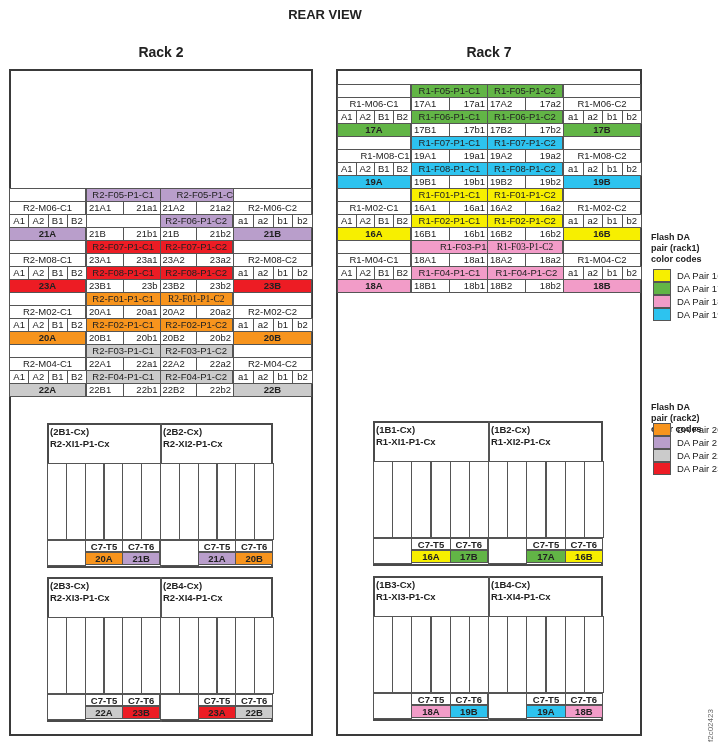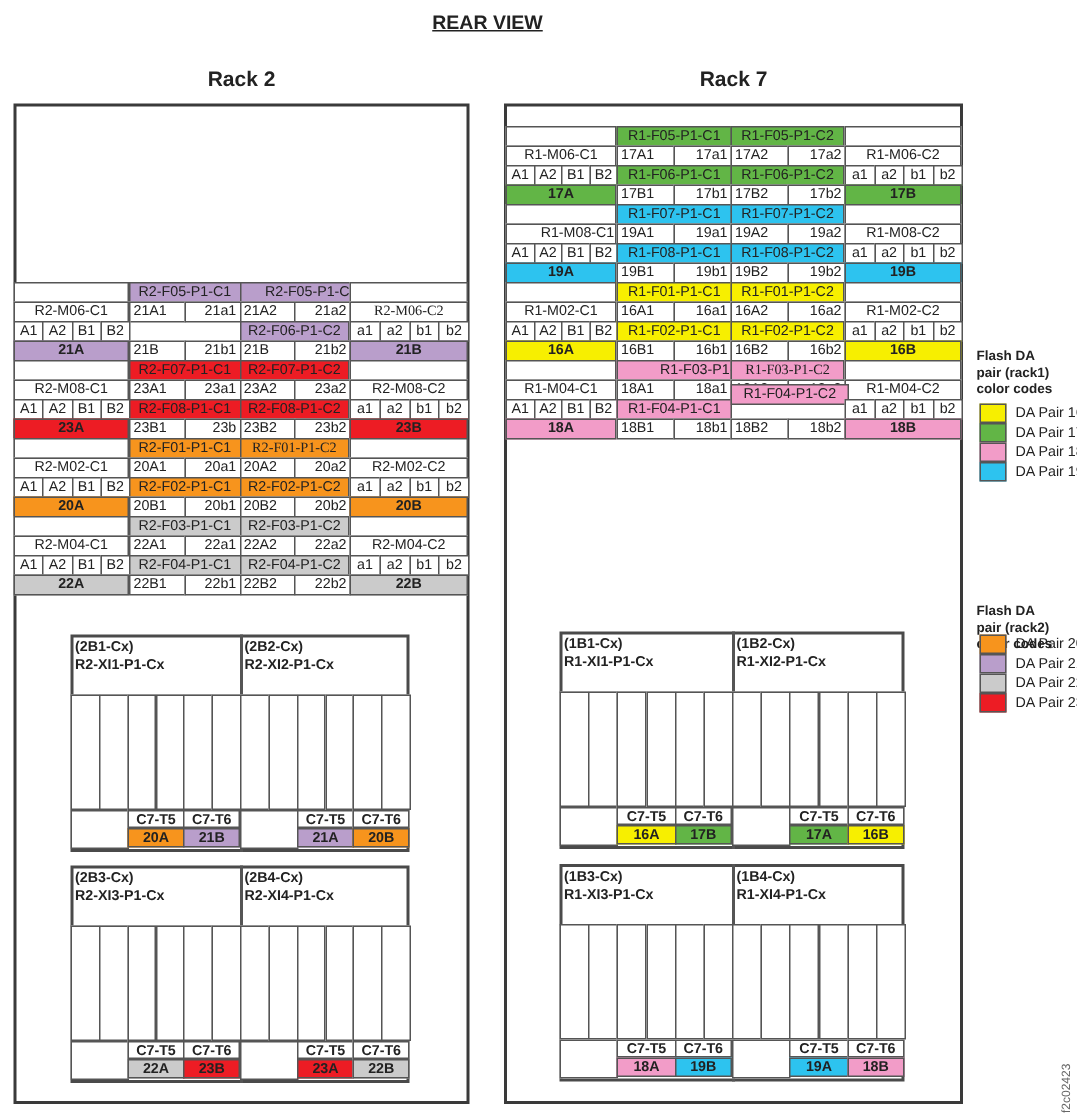--- a/index.html
+++ b/index.html
@@ -19,39 +19,39 @@
   .phead { position:absolute; font-size:9.5px; font-weight:bold; line-height:12px; }
   .slot { position:absolute; box-sizing:border-box; border:1px solid #555; background:#fff; }
   .legend-title { font-size:9px; font-weight:bold; line-height:11px; }
   .legend-item { position:absolute; font-size:9.5px; line-height:14px; }
   .swatch { position:absolute; width:18px; height:13px; box-sizing:border-box; border:1px solid #555; }
   .figid { position:absolute; font-size:8px; color:#666; transform:rotate(-90deg); transform-origin:left top; white-space:nowrap; }
 </style>
 </head>
 <body>
 
-<div class="abs title" style="left:0;top:7px;width:650px;text-decoration:underline;">REAR VIEW</div>
+<div class="abs title" style="left:0;top:7px;width:650px;">REAR VIEW</div>
 
 <div class="abs rack-title" style="left:9px;top:44px;width:304px;">Rack 2</div>
 <div class="abs rack-title" style="left:336px;top:44px;width:306px;">Rack 7</div>
 
 <div class="rack" style="left:9px;top:69px;width:304px;height:667px;"></div>
 <div class="rack" style="left:336px;top:69px;width:306px;height:667px;"></div>
 
 <div id="rack2-grid" class="grid">
     <div class="cell" style="left: 9px; top: 188px; width: 77px; height: 14px;"></div>
     <div class="cell" style="left: 86px; top: 188px; width: 74.5px; height: 14px; background: rgb(185, 158, 203);">R2-F05-P1-C1</div>
     <div class="cell" style="left: 159.5px; top: 188px; width: 96px; height: 14px; background: rgb(185, 158, 203);">R2-F05-P1-C2</div>
     <div class="cell" style="left: 233px; top: 188px; width: 79px; height: 14px;"></div>
     <div class="cell" style="left: 9px; top: 201px; width: 77px; height: 14px;">R2-M06-C1</div>
     <div class="cell l" style="left: 86px; top: 201px; width: 37.75px; height: 14px;">21A1</div>
     <div class="cell r" style="left: 122.75px; top: 201px; width: 37.75px; height: 14px;">21a1</div>
     <div class="cell l" style="left: 159.5px; top: 201px; width: 37.75px; height: 14px;">21A2</div>
     <div class="cell r" style="left: 196.25px; top: 201px; width: 37.75px; height: 14px;">21a2</div>
-    <div class="cell" style="left: 233px; top: 201px; width: 79px; height: 24px; font-family: Liberation Serif, serif;">R2-M06-C2</div>
+    <div class="cell" style="left: 233px; top: 201px; width: 79px; height: 24px;">R2-M06-C2</div>
     <div class="cell" style="left: 9px; top: 214px; width: 20.25px; height: 14px;">A1</div>
     <div class="cell" style="left: 28.25px; top: 214px; width: 20.25px; height: 14px;">A2</div>
     <div class="cell" style="left: 47.5px; top: 214px; width: 20.25px; height: 14px;">B1</div>
     <div class="cell" style="left: 66.75px; top: 214px; width: 20.25px; height: 14px;">B2</div>
     <div class="cell" style="left: 86px; top: 214px; width: 74.5px; height: 14px; background: rgb(185, 158, 203); margin-top: 32px;">R2-F06-P1-C1</div>
     <div class="cell" style="left: 159.5px; top: 214px; width: 73.5px; height: 14px; background: rgb(185, 158, 203);">R2-F06-P1-C2</div>
     <div class="cell" style="left: 233px; top: 214px; width: 20.75px; height: 14px;">a1</div>
     <div class="cell" style="left: 252.75px; top: 214px; width: 20.75px; height: 14px;">a2</div>
     <div class="cell" style="left: 272.5px; top: 214px; width: 20.75px; height: 14px;">b1</div>
     <div class="cell" style="left: 292.25px; top: 214px; width: 20.75px; height: 14px;">b2</div>
@@ -227,21 +227,21 @@
     <div class="cell l" style="left: 411px; top: 253px; width: 39px; height: 14px;">18A1</div>
     <div class="cell r" style="left: 449px; top: 253px; width: 39px; height: 14px;">18a1</div>
     <div class="cell l" style="left: 487px; top: 253px; width: 39px; height: 14px;">18A2</div>
     <div class="cell r" style="left: 525px; top: 253px; width: 39px; height: 14px;">18a2</div>
     <div class="cell" style="left: 563px; top: 253px; width: 78px; height: 14px;">R1-M04-C2</div>
     <div class="cell" style="left: 337px; top: 266px; width: 19.5px; height: 14px;">A1</div>
     <div class="cell" style="left: 355.5px; top: 266px; width: 19.5px; height: 14px;">A2</div>
     <div class="cell" style="left: 374px; top: 266px; width: 19.5px; height: 14px;">B1</div>
     <div class="cell" style="left: 392.5px; top: 266px; width: 19.5px; height: 14px;">B2</div>
     <div class="cell" style="left: 411px; top: 266px; width: 77px; height: 14px; background: rgb(242, 156, 200);">R1-F04-P1-C1</div>
-    <div class="cell" style="left: 487px; top: 256px; width: 79px; height: 14px; background: rgb(242, 156, 200);">R1-F04-P1-C2</div>
+    <div class="cell" style="left: 487px; top: 266px; width: 79px; height: 14px; background: rgb(242, 156, 200);">R1-F04-P1-C2</div>
     <div class="cell" style="left: 563px; top: 266px; width: 20.5px; height: 14px;">a1</div>
     <div class="cell" style="left: 582.5px; top: 266px; width: 20.5px; height: 14px;">a2</div>
     <div class="cell" style="left: 602px; top: 266px; width: 20.5px; height: 14px;">b1</div>
     <div class="cell" style="left: 621.5px; top: 266px; width: 20.5px; height: 14px;">b2</div>
     <div class="cell bold" style="left: 337px; top: 279px; width: 74px; height: 14px; background: rgb(242, 156, 200);">18A</div>
     <div class="cell l" style="left: 411px; top: 279px; width: 39px; height: 14px;">18B1</div>
     <div class="cell r" style="left: 449px; top: 279px; width: 39px; height: 14px;">18b1</div>
     <div class="cell l" style="left: 487px; top: 279px; width: 39px; height: 14px;">18B2</div>
     <div class="cell r" style="left: 525px; top: 279px; width: 39px; height: 14px;">18b2</div>
     <div class="cell bold" style="left: 563px; top: 279px; width: 78px; height: 14px; background: rgb(242, 156, 200);">18B</div>

